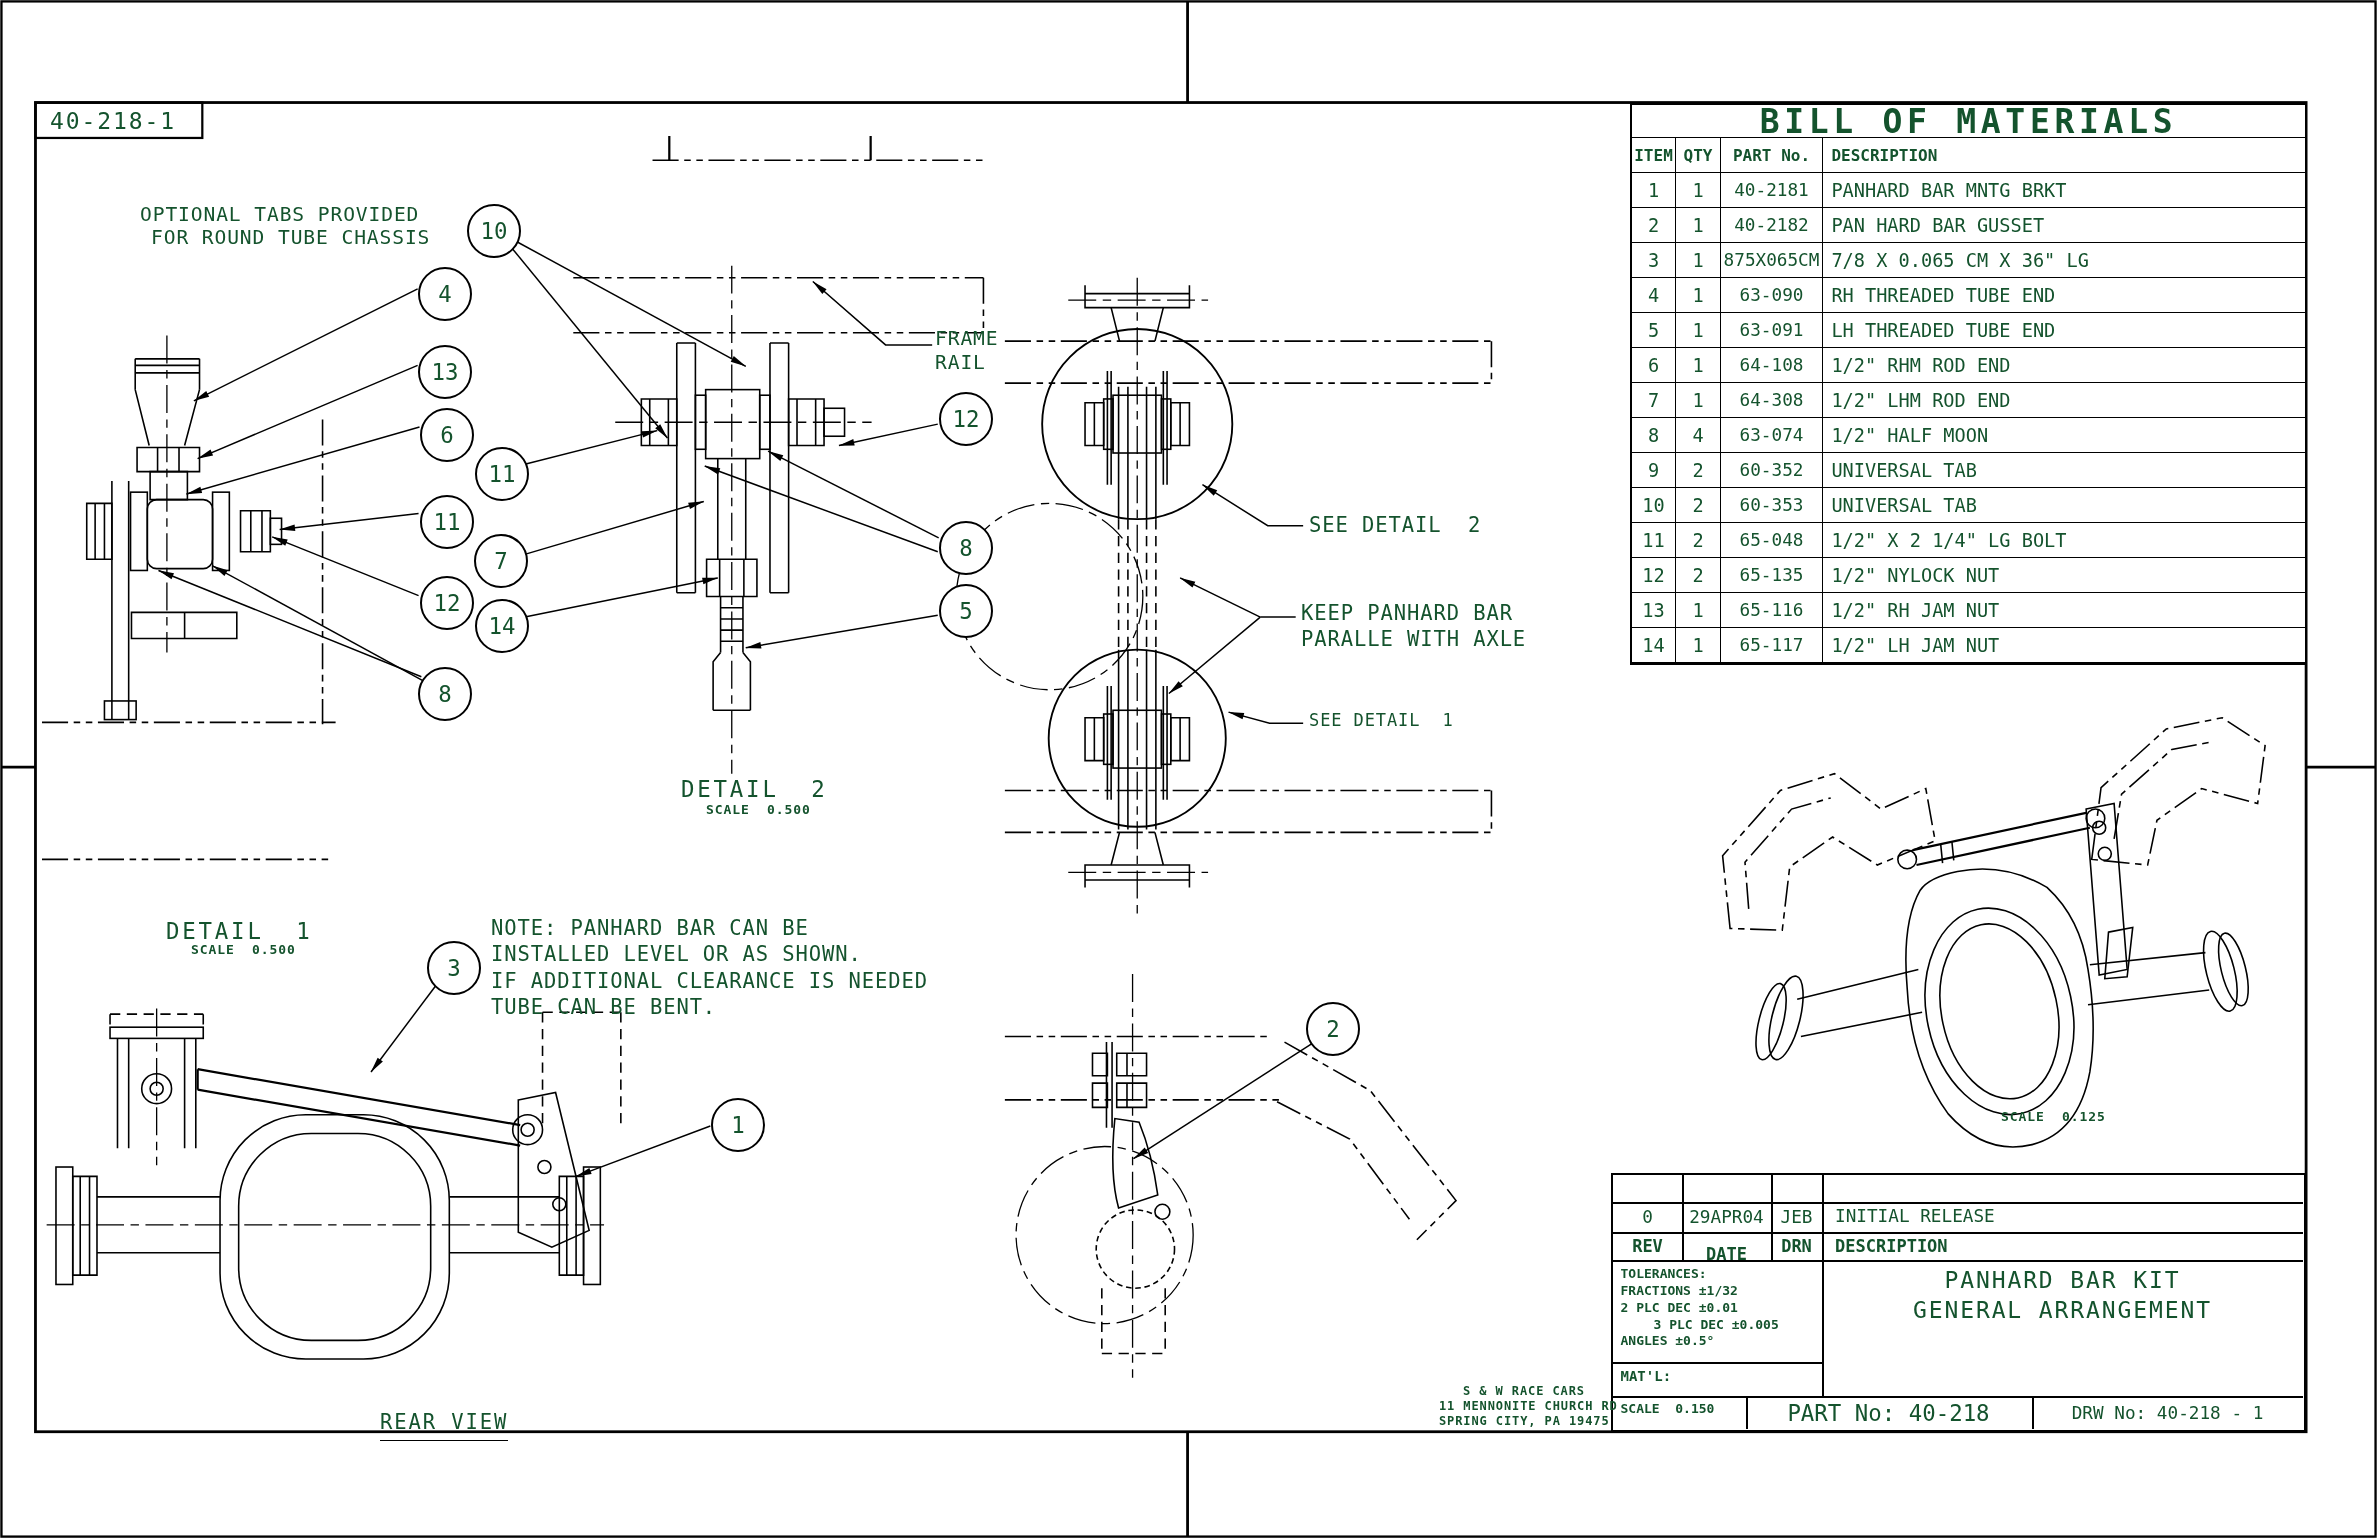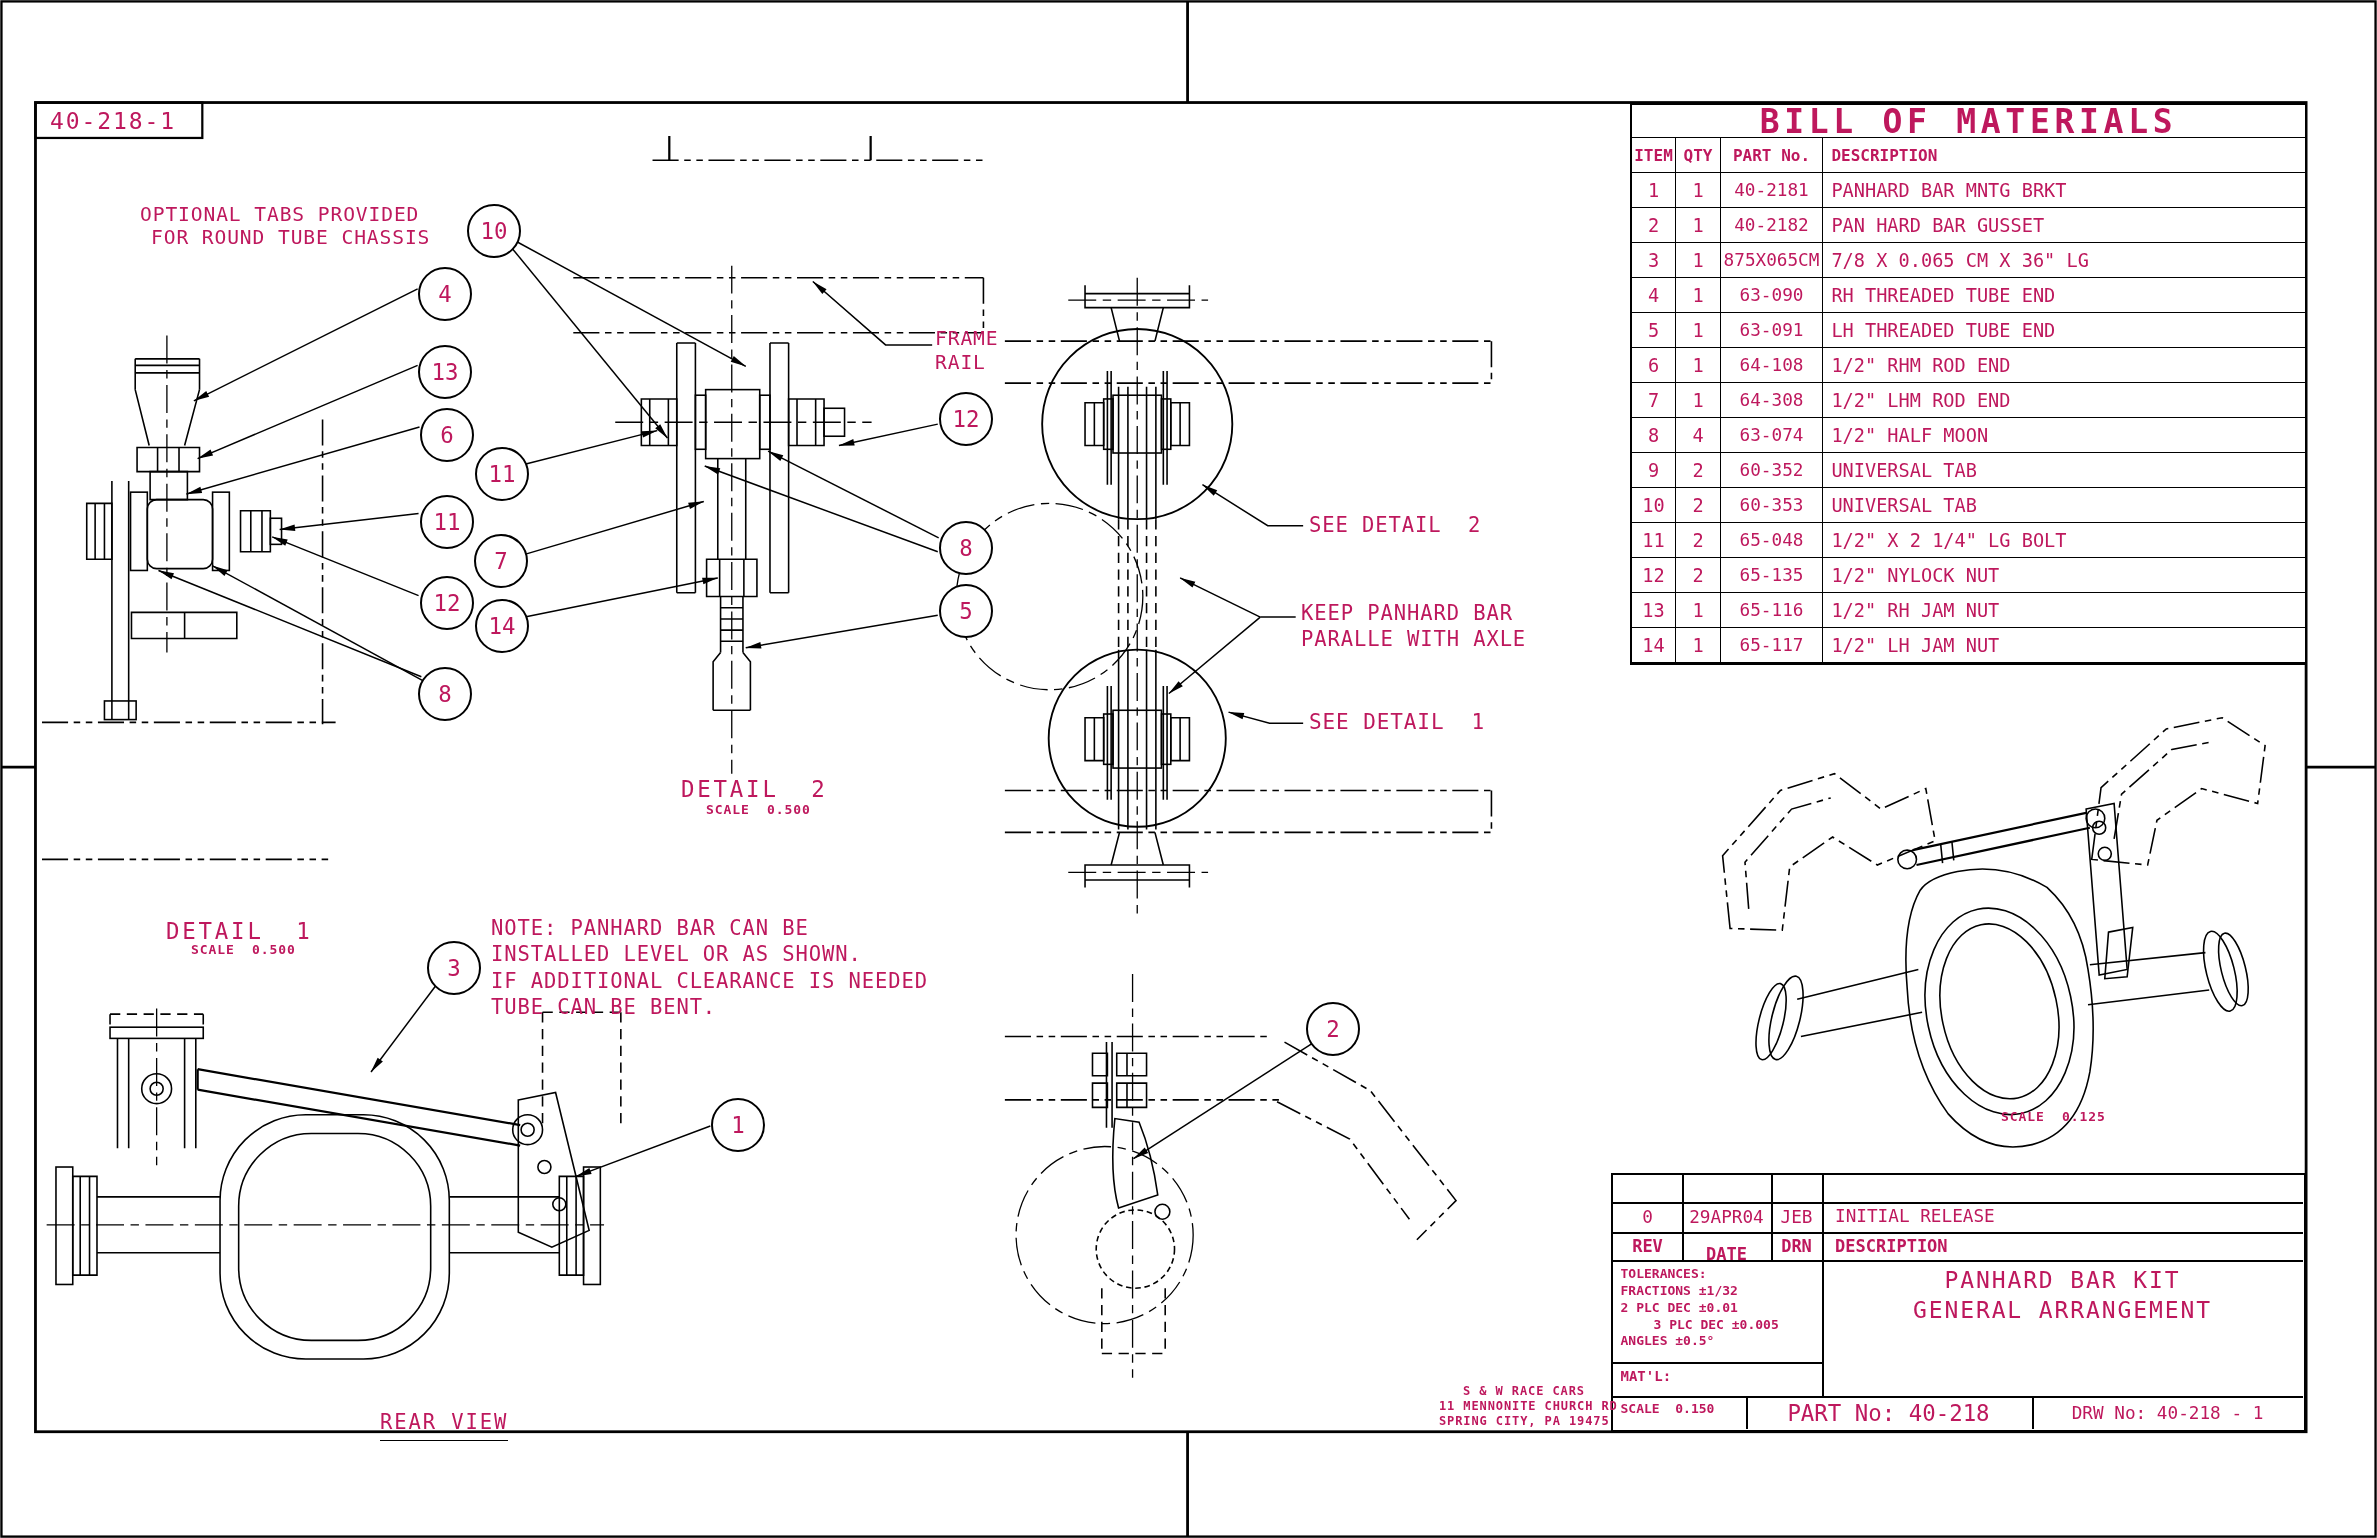--- a/index.html
+++ b/index.html
@@ -1,17 +1,17 @@
 <!DOCTYPE html>
 <html style="font-size:15px"><head>
 <meta charset="utf-8">
 <style>
   html,body{margin:0;padding:0;background:#fff;}
   #sheet{position:relative;width:2377px;height:1538px;background:#ffffff;
-         font-family:"DejaVu Sans Mono",monospace;color:#be185d;overflow:hidden;}
+         font-family:"DejaVu Sans Mono",monospace;color:#14532d;overflow:hidden;}
   svg{position:absolute;left:0;top:0;z-index:1;}
   .ln{stroke:#000;stroke-width:2.4;fill:none;}
   .tn{stroke:#000;stroke-width:1.7;fill:none;}
   .ph{stroke:#000;stroke-width:1.7;fill:none;stroke-dasharray:28 6 7 6 7 6;}
   .cl{stroke:#000;stroke-width:1.4;fill:none;stroke-dasharray:30 7 9 7;}
   .hd{stroke:#000;stroke-width:1.7;fill:none;stroke-dasharray:11 7;}
   .ld{stroke:#000;stroke-width:1.6;fill:none;}
   .bd{stroke:#000;stroke-width:3;fill:none;}
   .t{position:absolute;white-space:pre;z-index:4;letter-spacing:0.9px;line-height:1.1;}
   .balloon{position:absolute;width:50px;height:50px;border:2.3px solid #000;border-radius:50%;
@@ -259,21 +259,21 @@
 
 <div class="t" style="left:140px;top:204px;font-size:19.6px;">OPTIONAL TABS PROVIDED</div>
 <div class="t" style="left:151px;top:227px;font-size:19.6px;">FOR ROUND TUBE CHASSIS</div>
 
 <div class="t" style="left:935px;top:328px;font-size:19.6px;">FRAME</div>
 <div class="t" style="left:935px;top:352px;font-size:19.6px;">RAIL</div>
 
 <div class="t" style="left:1309px;top:514px;font-size:20.5px;">SEE DETAIL  2</div>
 <div class="t" style="left:1301px;top:602px;font-size:20.5px;">KEEP PANHARD BAR</div>
 <div class="t" style="left:1301px;top:628px;font-size:20.5px;">PARALLE WITH AXLE</div>
-<div class="t" style="left:1309px;top:711px;font-size:21px;">SEE DETAIL  1</div>
+<div class="t" style="left:1309px;top:711px;font-size:17px;">SEE DETAIL  1</div>
 
 <div class="t" style="left:681px;top:777px;font-size:22.4px;letter-spacing:2.8px;">DETAIL  2</div>
 <div class="t" style="left:706px;top:803px;font-size:13px;font-weight:bold;">SCALE  0.500</div>
 
 <div class="t" style="left:166px;top:919px;font-size:22.4px;letter-spacing:2.8px;">DETAIL  1</div>
 <div class="t" style="left:191px;top:943px;font-size:13px;font-weight:bold;">SCALE  0.500</div>
 
 <div class="t" style="left:491px;top:917px;font-size:20.5px;">NOTE: PANHARD BAR CAN BE</div>
 <div class="t" style="left:491px;top:943px;font-size:20.5px;">INSTALLED LEVEL OR AS SHOWN.</div>
 <div class="t" style="left:491px;top:970px;font-size:20.5px;">IF ADDITIONAL CLEARANCE IS NEEDED</div>

